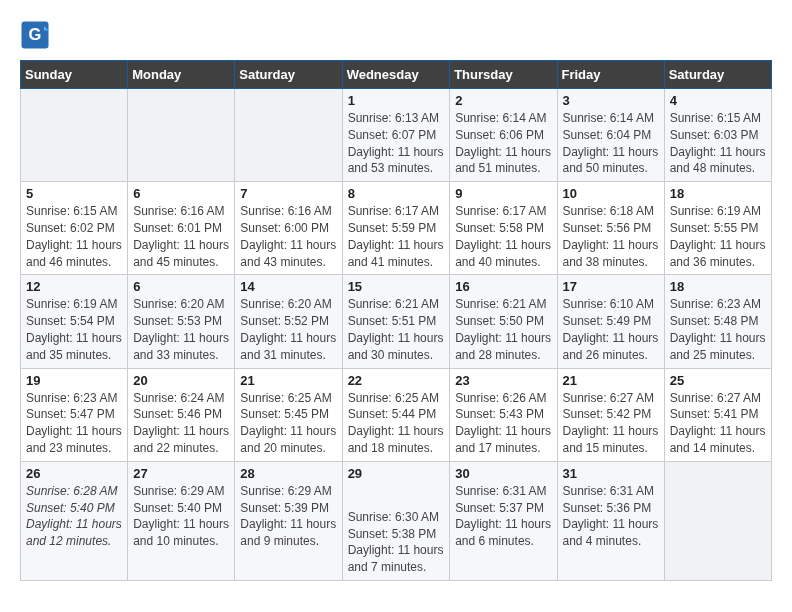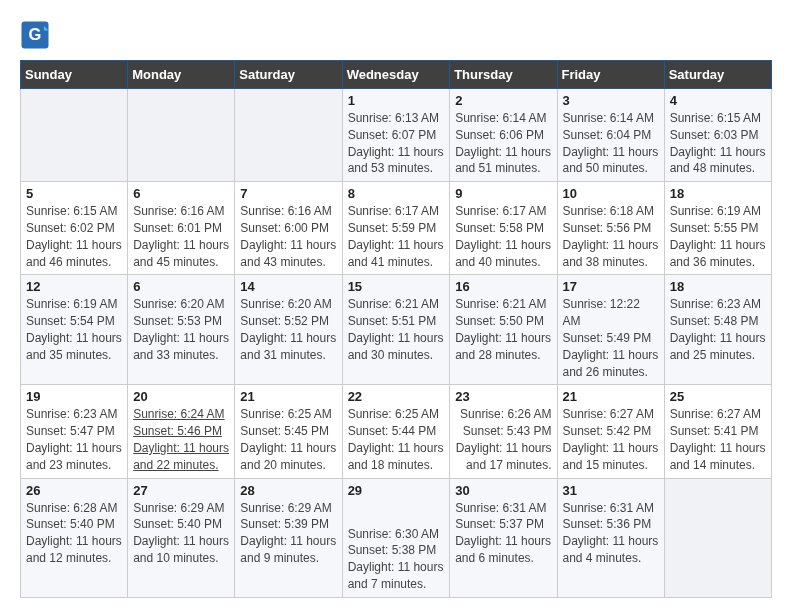--- a/index.html
+++ b/index.html
@@ -240,21 +240,21 @@
         </td>
         <td>
           <span class="day-num">16</span>
           <div class="day-info" style="white-space: pre-line;">Sunrise: 6:21 AM
 Sunset: 5:50 PM
 Daylight: 11 hours
 and 28 minutes.</div>
         </td>
         <td>
           <span class="day-num">17</span>
-          <div class="day-info" style="white-space: pre-line;">Sunrise: 12:22 AM
+          <div class="day-info" style="white-space: pre-line;">Sunrise: 6:10 AM
 Sunset: 5:49 PM
 Daylight: 11 hours
 and 26 minutes.</div>
         </td>
         <td>
           <span class="day-num">18</span>
           <div class="day-info" style="white-space: pre-line;">Sunrise: 6:23 AM
 Sunset: 5:48 PM
 Daylight: 11 hours
 and 25 minutes.</div>
@@ -263,42 +263,42 @@
       <tr>
         <td>
           <span class="day-num">19</span>
           <div class="day-info" style="white-space: pre-line;">Sunrise: 6:23 AM
 Sunset: 5:47 PM
 Daylight: 11 hours
 and 23 minutes.</div>
         </td>
         <td>
           <span class="day-num">20</span>
-          <div class="day-info" style="white-space: pre-line; text-decoration: underline;">Sunrise: 6:24 AM
+          <div class="day-info" style="white-space: pre-line;">Sunrise: 6:24 AM
 Sunset: 5:46 PM
 Daylight: 11 hours
 and 22 minutes.</div>
         </td>
         <td>
           <span class="day-num">21</span>
           <div class="day-info" style="white-space: pre-line;">Sunrise: 6:25 AM
 Sunset: 5:45 PM
 Daylight: 11 hours
 and 20 minutes.</div>
         </td>
         <td>
           <span class="day-num">22</span>
           <div class="day-info" style="white-space: pre-line;">Sunrise: 6:25 AM
 Sunset: 5:44 PM
 Daylight: 11 hours
 and 18 minutes.</div>
         </td>
         <td>
           <span class="day-num">23</span>
-          <div class="day-info" style="white-space: pre-line; text-align: right;">Sunrise: 6:26 AM
+          <div class="day-info" style="white-space: pre-line;">Sunrise: 6:26 AM
 Sunset: 5:43 PM
 Daylight: 11 hours
 and 17 minutes.</div>
         </td>
         <td>
           <span class="day-num">21</span>
           <div class="day-info" style="white-space: pre-line;">Sunrise: 6:27 AM
 Sunset: 5:42 PM
 Daylight: 11 hours
 and 15 minutes.</div>
@@ -307,21 +307,21 @@
           <span class="day-num">25</span>
           <div class="day-info" style="white-space: pre-line;">Sunrise: 6:27 AM
 Sunset: 5:41 PM
 Daylight: 11 hours
 and 14 minutes.</div>
         </td>
       </tr>
       <tr>
         <td>
           <span class="day-num">26</span>
-          <div class="day-info" style="white-space: pre-line;">Sunrise: 6:28 AM
+          <div class="day-info" style="white-space: pre-line; font-style: italic;">Sunrise: 6:28 AM
 Sunset: 5:40 PM
 Daylight: 11 hours
 and 12 minutes.</div>
         </td>
         <td>
           <span class="day-num">27</span>
           <div class="day-info" style="white-space: pre-line;">Sunrise: 6:29 AM
 Sunset: 5:40 PM
 Daylight: 11 hours
 and 10 minutes.</div>

